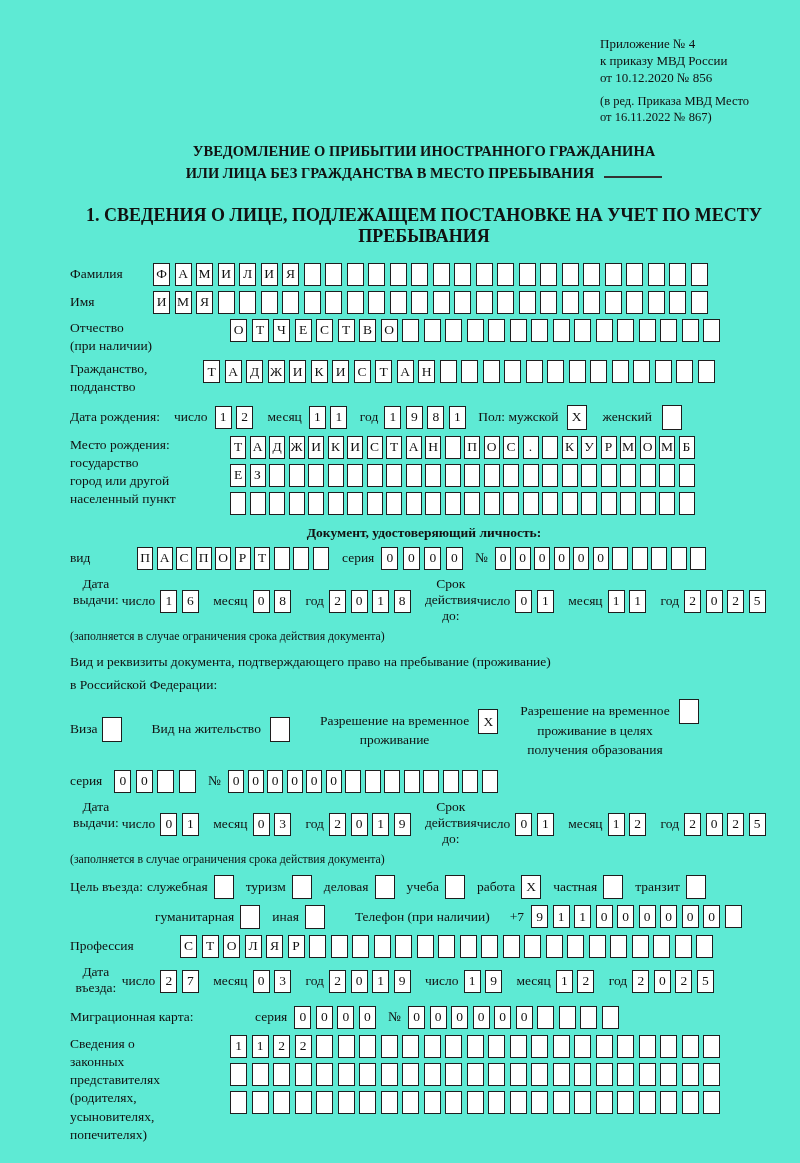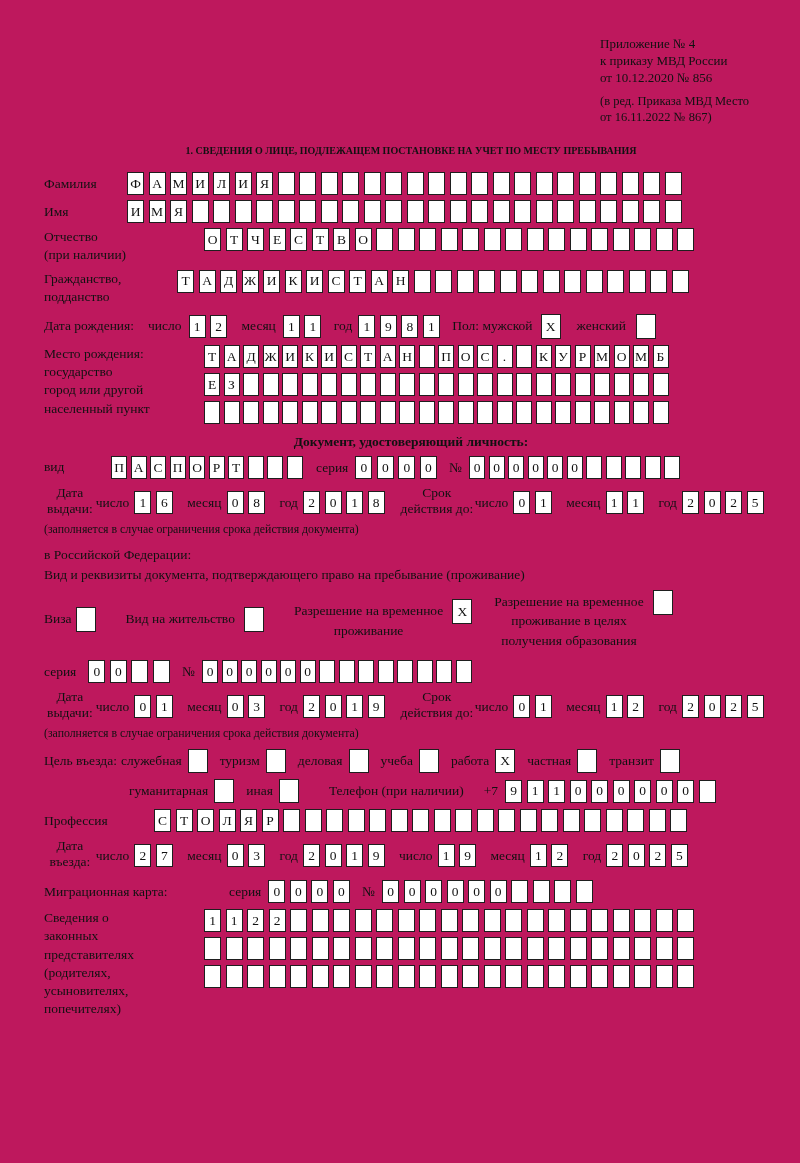--- a/index.html
+++ b/index.html
@@ -1,19 +1,19 @@
 <!DOCTYPE html>
 <html><head>
 <meta charset="utf-8">
 <style>
   *{box-sizing:border-box;margin:0;padding:0}
   html,body{background:#e9e9e9}
   body{font-family:"Liberation Serif","DejaVu Serif",serif;color:#111}
-  .page{position:relative;width:800px;height:1163px;margin:0 auto;background:#be185d;
-        padding:36px 22px 18px 44px;overflow:hidden}
+  .page{position:relative;width:800px;height:1163px;margin:0 auto;background:#5eead4;
+        padding:36px 22px 18px 70px;overflow:hidden}
   
   .boxes{display:inline-flex;flex-wrap:nowrap;align-items:center}
   .cell{display:inline-flex;flex:none;align-items:center;justify-content:center;
         width:17px;height:23px;border:1.6px solid #1e1e1e;margin-right:4.5px;
         font-size:13.5px;line-height:1;background:#fff}
   .tight .cell{width:16px;margin-right:3.5px}
   .cb{display:inline-flex}
   .cb .cell{width:20px;height:25px;margin-right:0}
   
   .row{display:flex;align-items:center;margin-bottom:5px}
@@ -22,21 +22,21 @@
   .pre{white-space:pre-line}
   .w83{width:83px}.w110{width:110px}.w133{width:133px}.w160{width:160px}.w67{width:67px}.w150{width:150px}
   .stack{display:flex;flex-direction:column}
   .stack .boxes{margin-bottom:5px}
   
   .appendix{width:172px;margin-left:auto;margin-right:6px;font-size:13px;line-height:1.3}
   .appendix .ed{font-size:12.5px;margin-top:6px}
   .forma{text-align:right;margin:20px 15px 0 0;font-weight:bold;font-size:14px;letter-spacing:.5px}
   .title{text-align:center;font-weight:bold;font-size:14.5px;line-height:1.5;margin-top:16px}
   .title-underline{display:inline-block;width:58px;border-bottom:2px solid #333;margin-left:10px;height:14px}
-  .sec-heading{font-weight:bold;font-size:10px;text-align:center;margin:20px 0 16px 0}
+  .sec-heading{font-weight:bold;font-size:18px;text-align:center;margin:20px 0 16px 0}
   
   .dates{display:flex;margin-bottom:2px}
   .dcol{display:flex;flex-direction:row}
   .dcol.left{width:355px;flex:none}
   .dcol.right{flex:1}
   .dtitle{text-align:center;font-size:13.5px;margin-bottom:3px}
   .dline{display:flex;align-items:center;font-size:13.5px}
   .dline .dw{margin-right:5px}
   .dline .boxes{margin-right:10px}
   .dnote{font-size:11.8px;text-align:left;margin:1px 18px 8px 0}
@@ -63,20 +63,24 @@
 <div class="page">
 
   <div class="appendix">
     <div>Приложение № 4</div>
     <div>к приказу МВД России</div>
     <div>от 10.12.2020 № 856</div>
     <div class="ed">(в ред. Приказа МВД Место</div>
     <div class="ed" style="margin-top:0">от 16.11.2022 № 867)</div>
   </div>
 
+  <div class="title">
+    <div>УВЕДОМЛЕНИЕ О ПРИБЫТИИ ИНОСТРАННОГО ГРАЖДАНИНА</div>
+    <div><span>ИЛИ ЛИЦА БЕЗ ГРАЖДАНСТВА В МЕСТО ПРЕБЫВАНИЯ</span><span class="title-underline"></span></div>
+  </div>
 
   <div class="sec-heading">1. СВЕДЕНИЯ О ЛИЦЕ, ПОДЛЕЖАЩЕМ ПОСТАНОВКЕ НА УЧЕТ ПО МЕСТУ ПРЕБЫВАНИЯ</div>
 
   <div class="row">
     <span class="lbl w83">Фамилия</span>
     <span class="boxes">
         <span class="cell">Ф</span>
         <span class="cell">А</span>
         <span class="cell">М</span>
         <span class="cell">И</span>
@@ -393,22 +397,22 @@
             <span class="cell">2</span>
             <span class="cell">0</span>
             <span class="cell">2</span>
             <span class="cell">5</span>
           </span>
       </div>
     </div>
   </div>
   <div class="dnote">(заполняется в случае ограничения срока действия документа)</div>
 
+  <div class="plain">Вид и реквизиты документа, подтверждающего право на пребывание (проживание)</div>
   <div class="plain" style="margin-top:3px">в Российской Федерации:</div>
-  <div class="plain">Вид и реквизиты документа, подтверждающего право на пребывание (проживание)</div>
 
   <div class="opts">
     <span class="opt" style="margin-right:30px">
       <span class="olbl">Виза</span>
       <span class="cb" style="margin-left:4px">
           <span class="cell"></span>
         </span>
     </span>
     <span class="opt" style="margin-right:30px">
       <span class="olbl">Вид на жительство</span>

